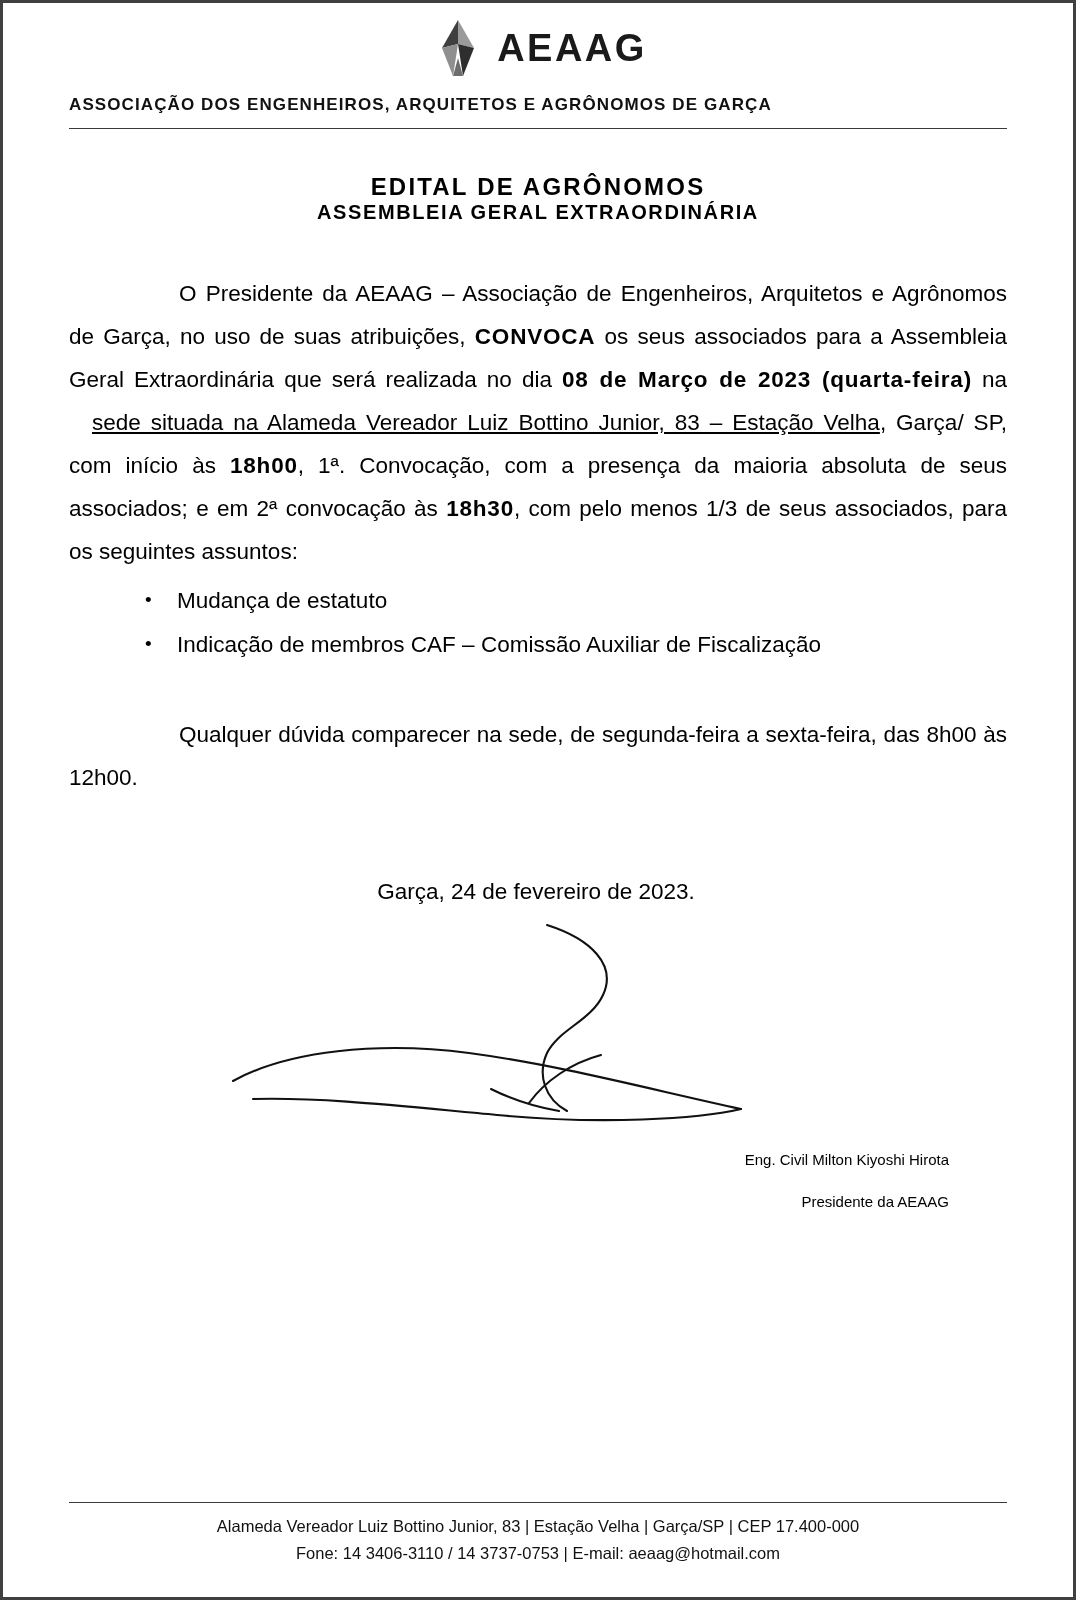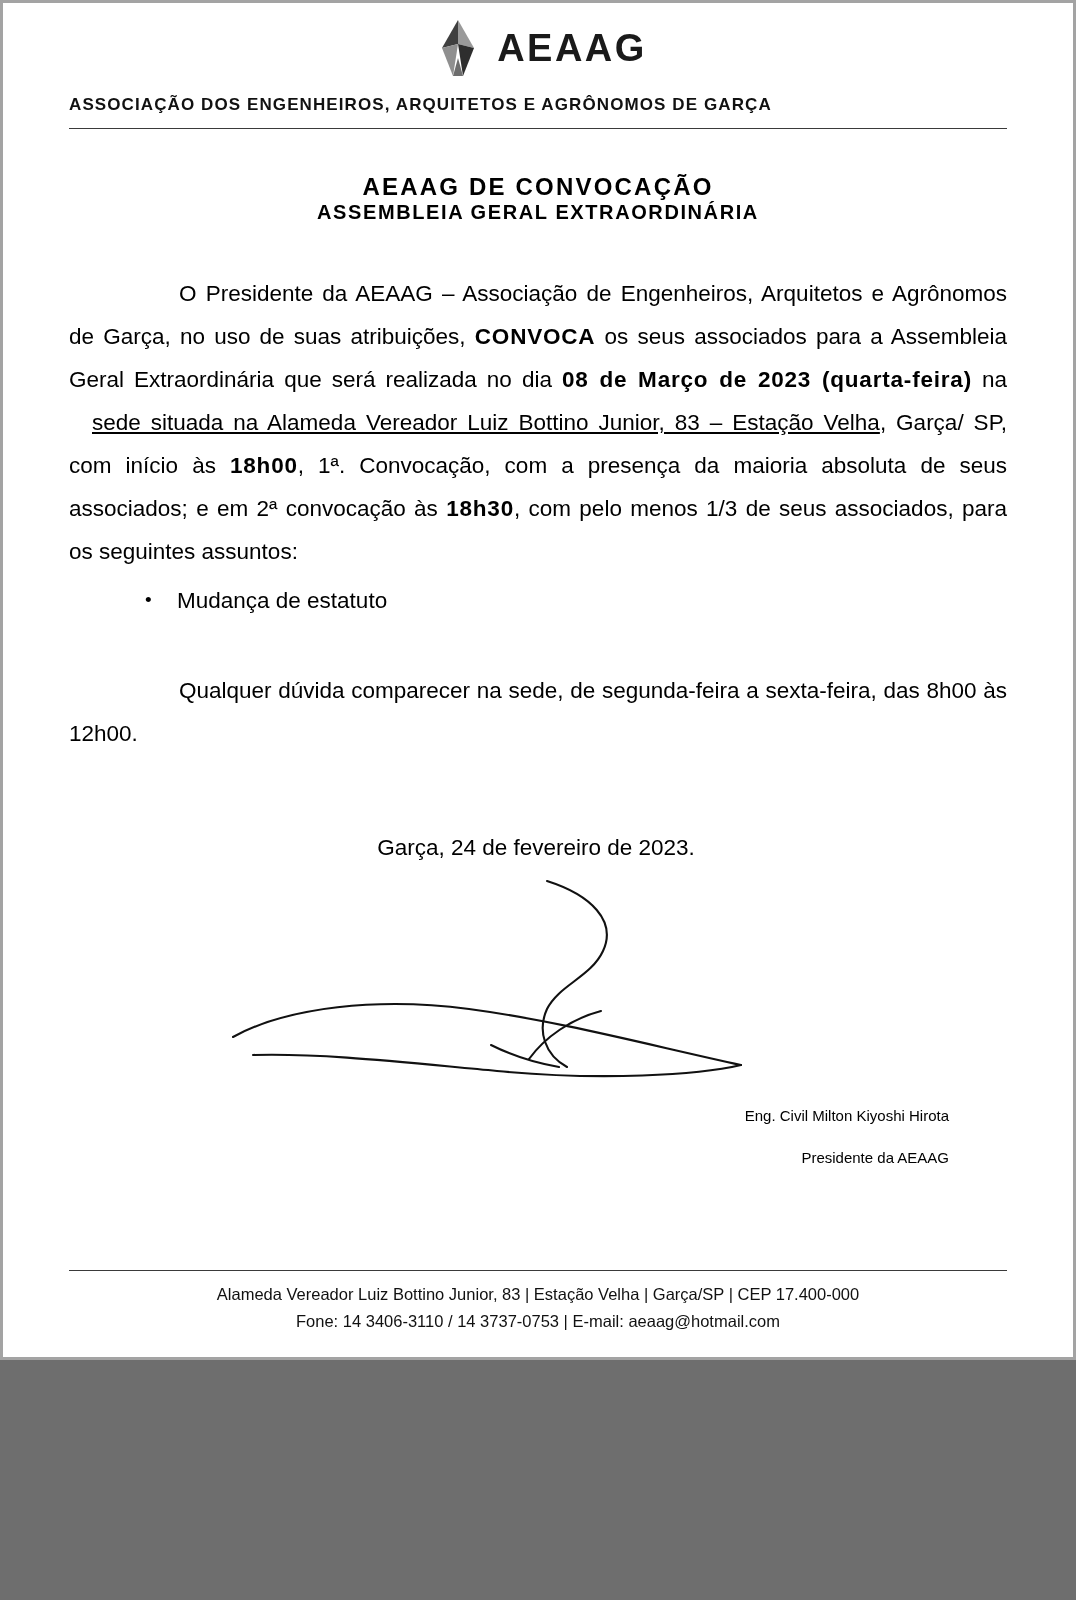--- a/index.html
+++ b/index.html
@@ -3,23 +3,23 @@
 <meta charset="utf-8">
 <style>
   html, body {
     margin: 0;
     padding: 0;
     background: #6e6e6e;
   }
   .page {
     position: relative;
     width: 1076px;
-    height: 1360px;
+    height: 1600px;
     background: #ffffff;
-    border: 3px solid #a3a3a3;
+    border: 3px solid #404040;
     box-sizing: border-box;
     font-family: "Liberation Sans", sans-serif;
     color: #000000;
     overflow: hidden;
   }
   .inner {
     position: absolute;
     left: 66px;
     right: 66px;
     top: 0;
@@ -151,21 +151,21 @@
     line-height: 42px;
     margin-top: -8px;
     padding-right: 58px;
   }
 
   
   .footer {
     position: absolute;
     left: 66px;
     right: 66px;
-    bottom: 22px;
+    bottom: 30px;
   }
   .footer-rule {
     border: none;
     border-top: 1px solid #3a3a3a;
     margin: 0 0 10px 0;
   }
   .footer-line {
     text-align: center;
     font-size: 16.5px;
     line-height: 27px;
@@ -189,32 +189,33 @@
             <polygon points="24,58 29,40 34,58" fill="#6d6d6d"></polygon>
           </svg>
         </span>
         <span class="logo-text">AEAAG</span>
       </div>
       <div class="assoc-line">ASSOCIAÇÃO DOS ENGENHEIROS, ARQUITETOS E AGRÔNOMOS DE GARÇA</div>
       <hr class="header-rule">
     </div>
 
     <div class="title-block">
-      <div class="title-main">AEAAG DE CONVOCAÇÃO</div>
+      <div class="title-main">EDITAL DE AGRÔNOMOS</div>
       <div class="title-sub">ASSEMBLEIA GERAL EXTRAORDINÁRIA</div>
     </div>
 
     <div class="body-text">
       <p>
         <span class="indent"></span><span>O Presidente da AEAAG – Associação de Engenheiros, Arquitetos e Agrônomos de Garça, no uso de suas atribuições, </span><span class="b">CONVOCA</span><span> os seus associados para a Assembleia Geral Extraordinária que será realizada no dia </span><span class="b">08 de Março de 2023 (quarta-feira)</span><span> na </span><span class="u">sede situada na Alameda Vereador Luiz Bottino Junior, 83 – Estação Velha</span><span>, Garça/ SP, com início às </span><span class="b">18h00</span><span>, 1ª. Convocação, com a presença da maioria absoluta de seus associados; e em 2ª convocação às </span><span class="b">18h30</span><span>, com pelo menos 1/3 de seus associados, para os seguintes assuntos:</span>
       </p>
     </div>
 
     <ul class="bullets">
       <li>Mudança de estatuto</li>
+      <li>Indicação de membros CAF – Comissão Auxiliar de Fiscalização</li>
     </ul>
 
     <div class="para2">
       <span class="indent"></span><span>Qualquer dúvida comparecer na sede, de segunda-feira a sexta-feira, das 8h00 às 12h00.</span>
     </div>
 
     <div class="city-date">Garça, 24 de fevereiro de 2023.</div>
 
     <div class="sig-area">
       <span class="sig-svg">

